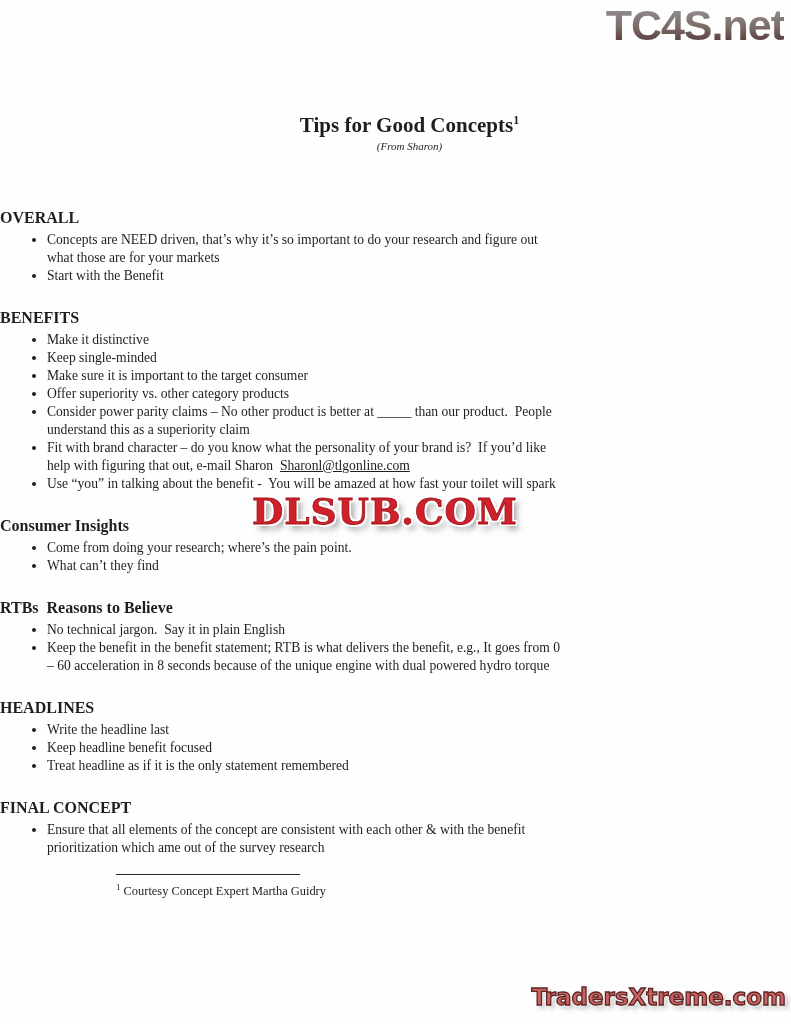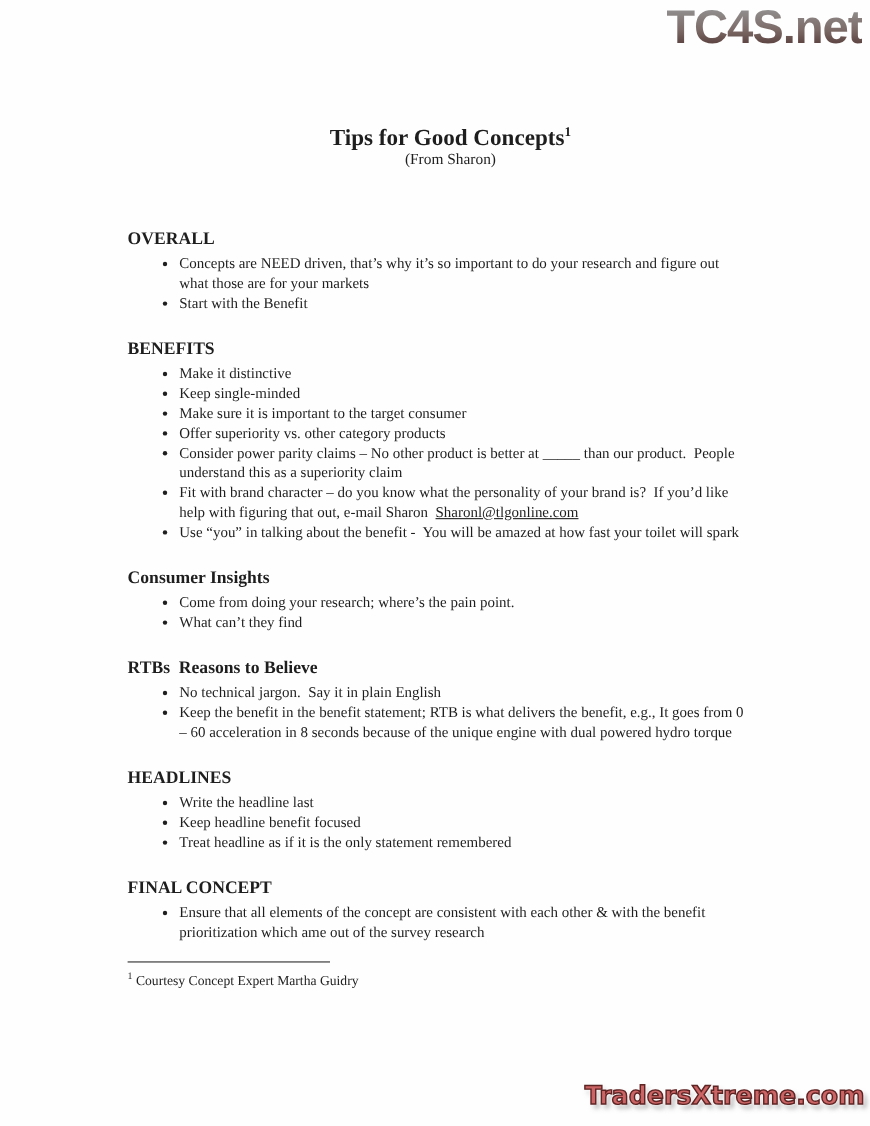--- a/index.html
+++ b/index.html
@@ -31,28 +31,28 @@
     font-size: 21px;
     font-weight: bold;
     line-height: 24px;
     margin: 0;
   }
   .doc-title sup {
     font-size: 12px;
     font-weight: bold;
   }
   .doc-subtitle {
-    font-size: 14px;
+    font-size: 11px;
     line-height: 18px;
     margin: 0;
+    font-style: italic;
   }
 
   
   .content {
-    margin-left: 116px;
     width: 560px;
     margin-top: 54px;
   }
   section { margin-top: 24px; }
   section:first-child { margin-top: 0; }
   h2 {
     font-size: 16px;
     font-weight: bold;
     line-height: 17px;
     margin: 0 0 5px 0;
@@ -144,20 +144,21 @@
       3px 3px 5px rgba(140,140,140,0.8);
   }
 </style>
 </head>
 <body>
 
 <div class="page">
 
   <div class="wm-tc4s">TC4S.net</div>
 
+  <div class="wm-dlsub">DLSUB.COM</div>
 
   <div class="wm-traders">TradersXtreme.com</div>
 
   <div class="title-block">
     <h1 class="doc-title"><span>Tips for Good Concepts</span><sup>1</sup></h1>
     <p class="doc-subtitle">(From Sharon)</p>
   </div>
 
   <div class="content">
       <section>

